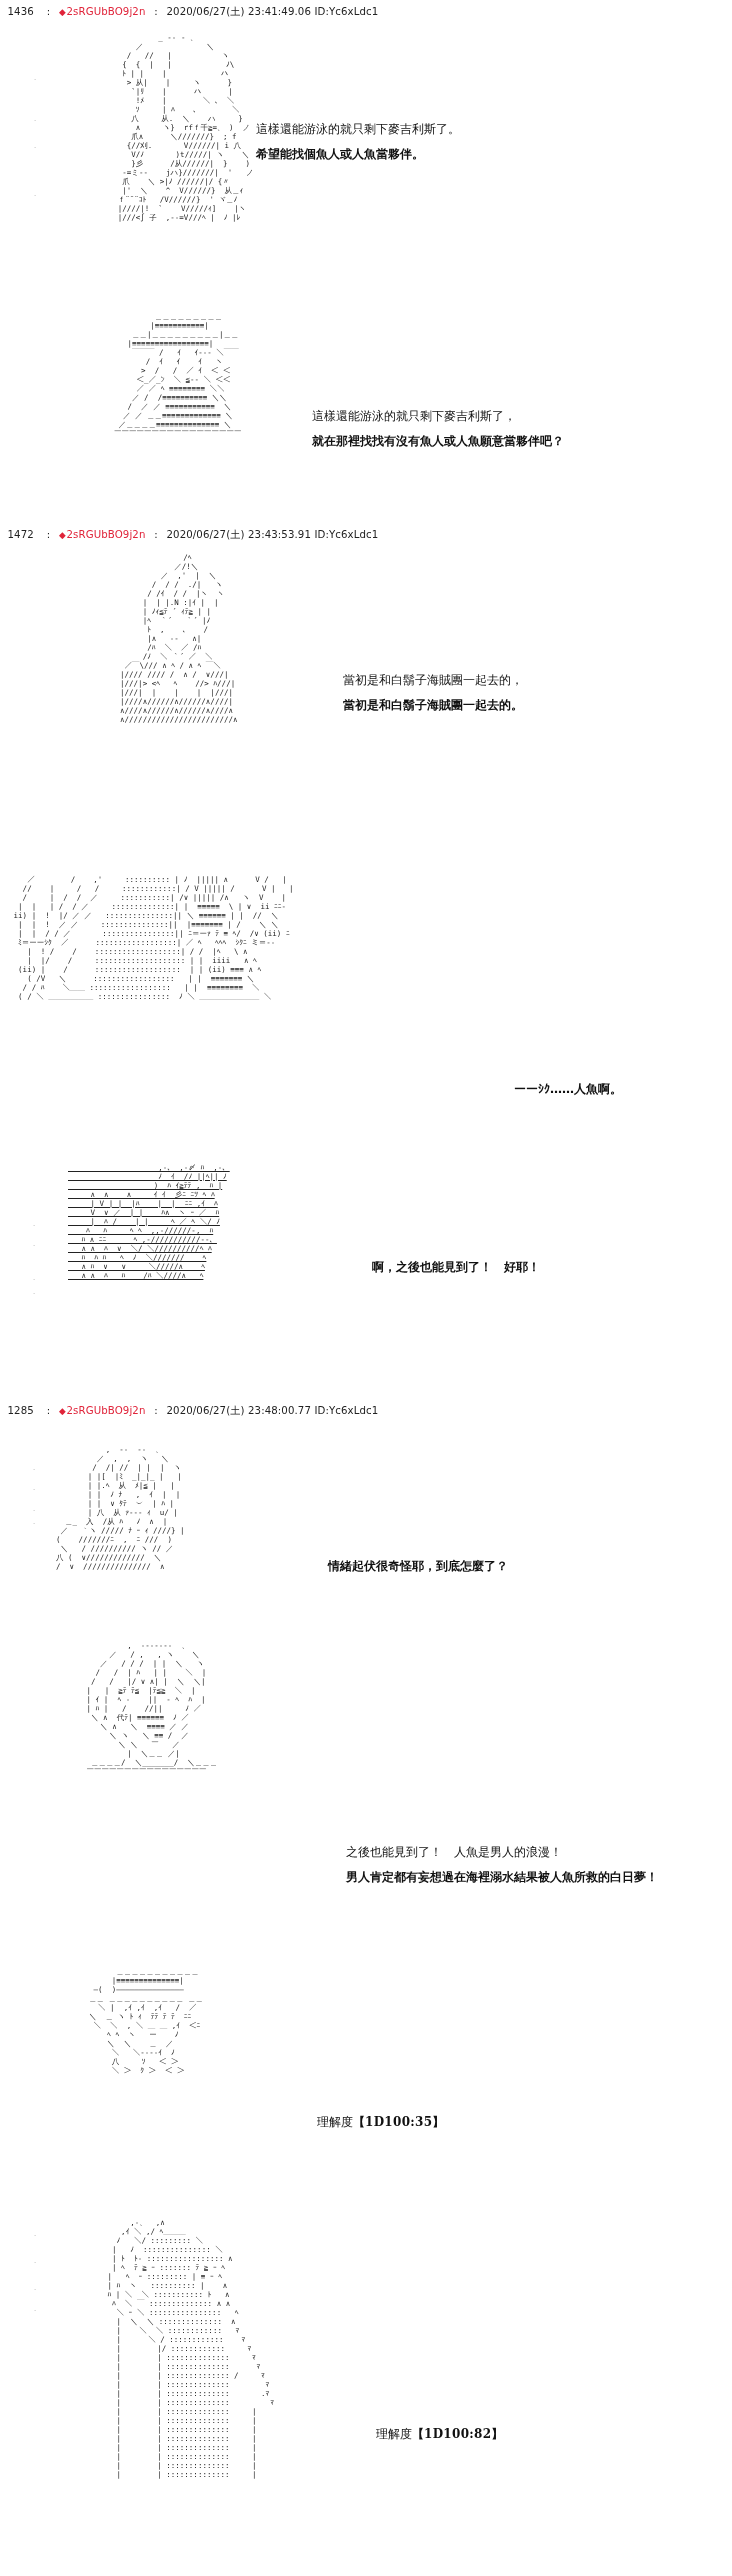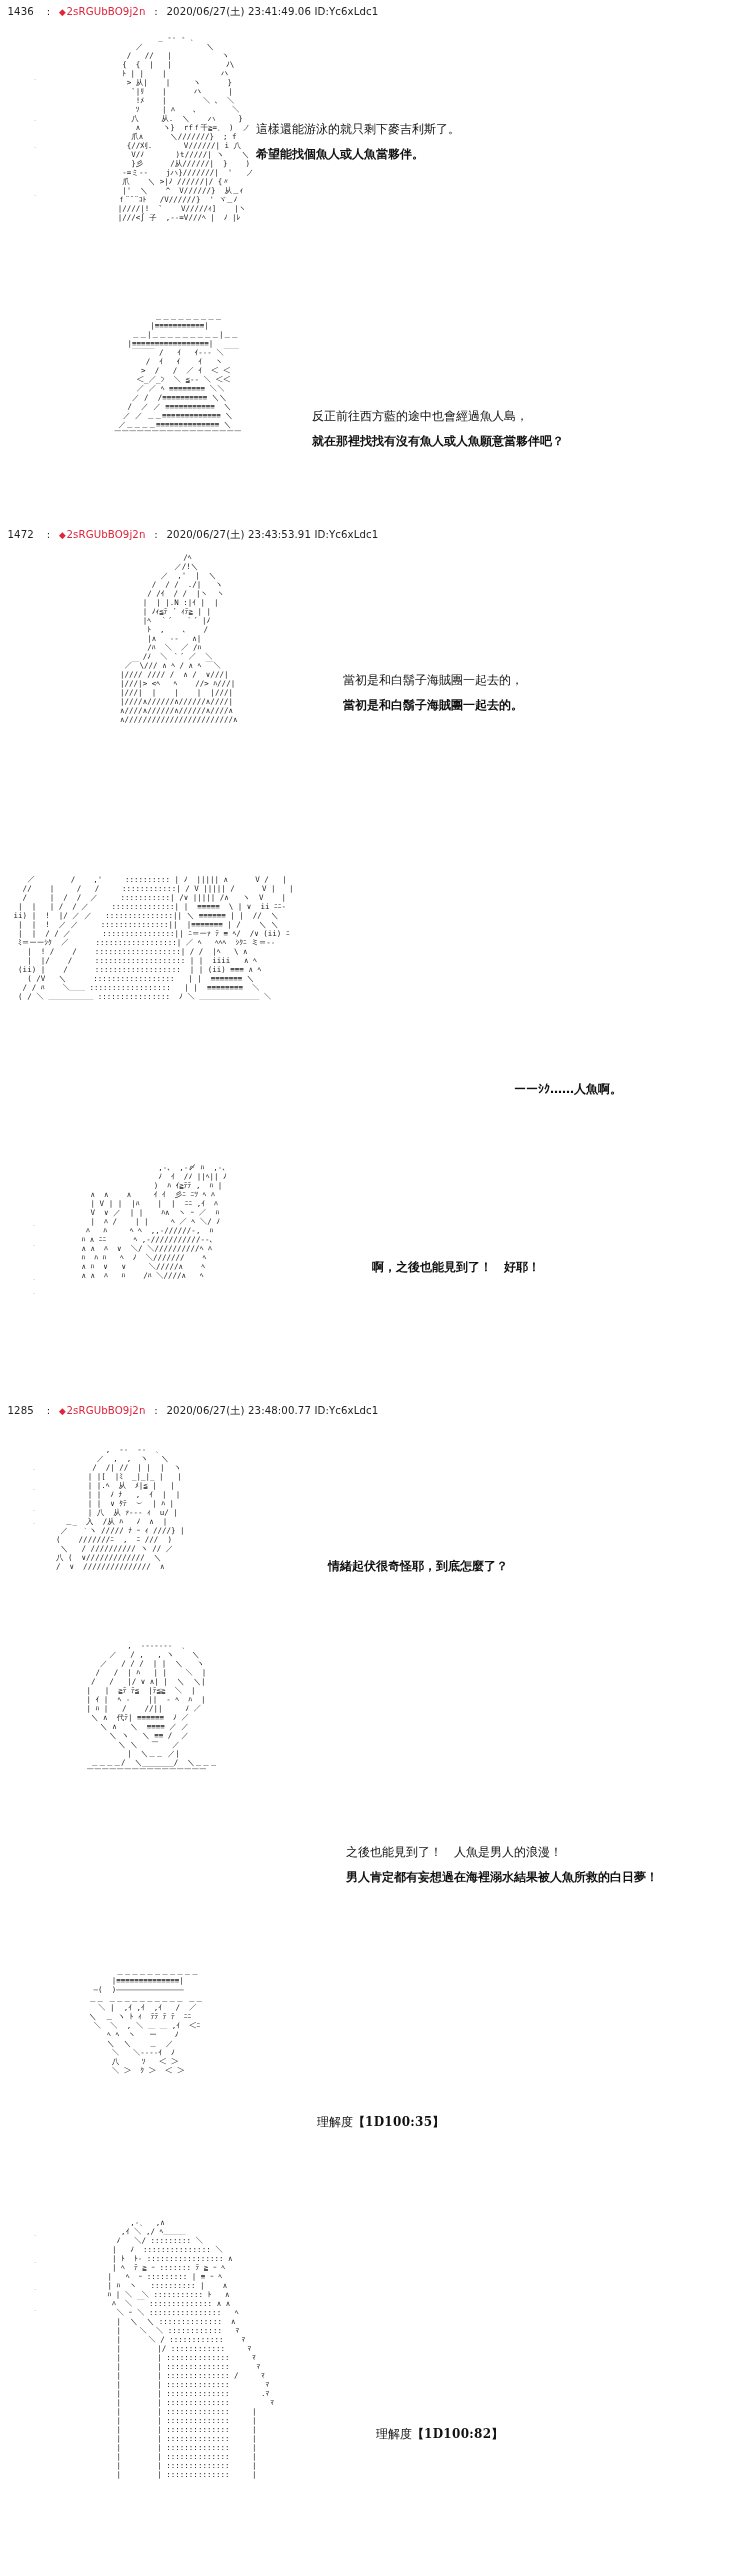--- a/index.html
+++ b/index.html
@@ -84,21 +84,21 @@
         &gt;  /   /  ／ ｲ  ＜ ＜
        ＜_／_ﾝ  ＼ ≦-- ＼ ＜＜
        ／ ／ ﾍ ≡≡≡≡≡≡≡≡ ＼＼
       ／ /  /≡≡≡≡≡≡≡≡≡≡ ＼＼
      /  ／ ／ ≡≡≡≡≡≡≡≡≡≡≡  ＼
     ／ ／ ＿＿≡≡≡≡≡≡≡≡≡≡≡≡≡ ＼
    ／＿＿＿＿≡≡≡≡≡≡≡≡≡≡≡≡≡≡ ＼
   ￣￣￣￣￣￣￣￣￣￣￣￣￣￣￣￣￣</pre>
 
   <div class="dialog" style="left:312px;top:410px;">
-    <span class="line">反正前往西方藍的途中也會經過魚人島，</span>
+    <span class="line">這樣還能游泳的就只剩下麥吉利斯了，</span>
     <span class="line">就在那裡找找有沒有魚人或人魚願意當夥伴吧？</span>
   </div>
 </div>
 
 <div>
   <div class="post-header" style="top:528px;">
     <span class="num">1472</span>
     <span class="sep">:</span>
     <span class="trip"><span class="diamond">◆</span><span>2sRGUbBO9j2n</span></span>
     <span class="sep">:</span>
@@ -143,21 +143,21 @@
    |  |/    /     :::::::::::::::::::: | |  iiii   ∧ ﾍ
  (ii) |    /      :::::::::::::::::::  | | (ii) ≡≡≡ ∧ ﾍ
    ( /V   ＼      ::::::::::::::::::   | |  ≡≡≡≡≡≡≡ ＼
   / / ﾊ    ＼＿＿ ::::::::::::::::::   | |  ≡≡≡≡≡≡≡≡  ＼
  ( / ＼ ＿＿＿＿＿＿ ::::::::::::::::  ﾉ ＼ ＿＿＿＿＿＿＿＿ ＼</pre>
 
   <div class="dialog" style="left:514px;top:1083px;">
     <span class="line">ーーｼｸ……人魚啊。</span>
   </div>
 
-  <pre class="aa" style="left:68px;top:1163px;">                    ,-、 ,-〆 ﾊ  ,-、
+  <pre class="aa" style="left:68px;top:1163px;text-decoration:underline;">                    ,-、 ,-〆 ﾊ  ,-、
                     ﾉ  ｲ  /ﾉ ||ﾍ|| ﾉ
                    )  ﾊ ｲ≧ﾃﾃ ,  ﾊ |
      ∧  ∧    ∧     ｲ ｲ  彡ﾆ ﾆﾂ ﾍ ﾊ
      | V | |  |ﾊ    |  |  ﾆﾆ ,ｲ  ﾊ
      V  ∨ ／  | |    ﾊ∧  ヽ ｰ ／  ﾊ
      |  ﾊ /    | |     ﾍ ／ ﾍ ＼/ ﾉ
     ﾊ   ﾊ     ﾍ ﾍ  ,,-//////-,  ﾊ
    ﾊ ∧ ﾆﾆ      ﾍ ,-///////////--、
    ∧ ∧  ﾊ  ∨  ＼/ ＼//////////ﾍ ﾊ
    ﾊ  ﾊ ﾊ   ﾍ  ﾉ  ＼///////    ﾍ

